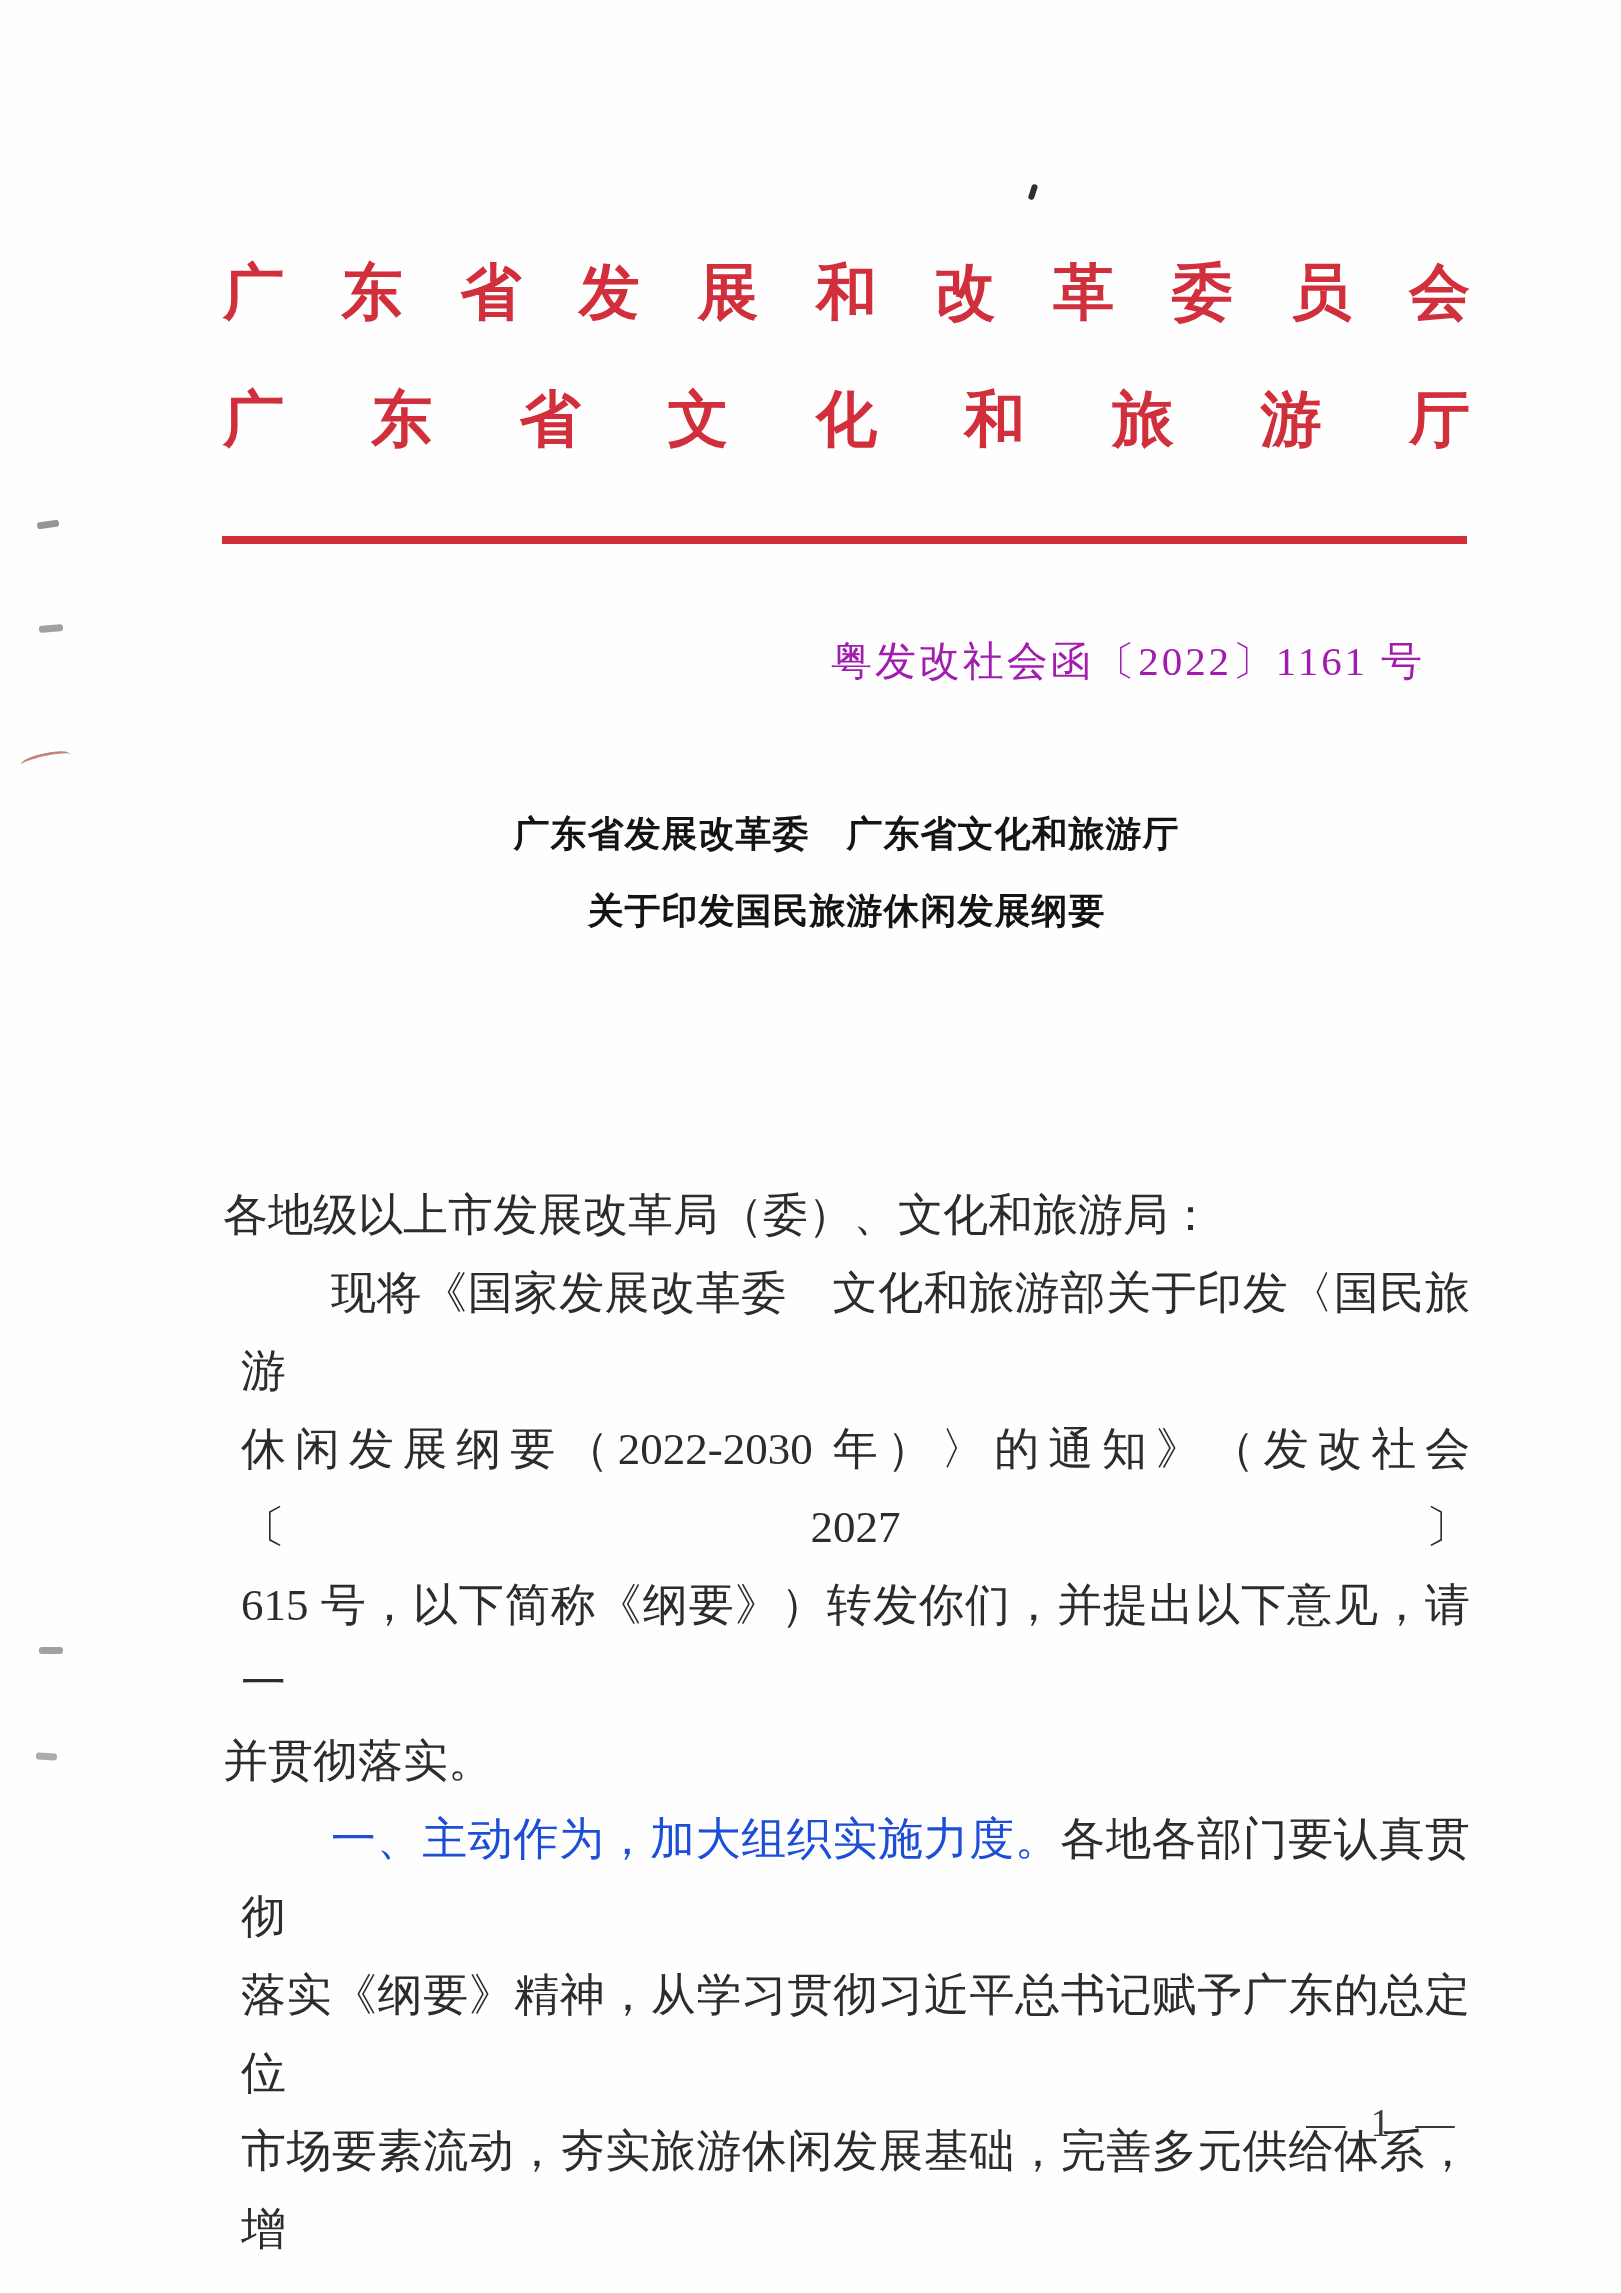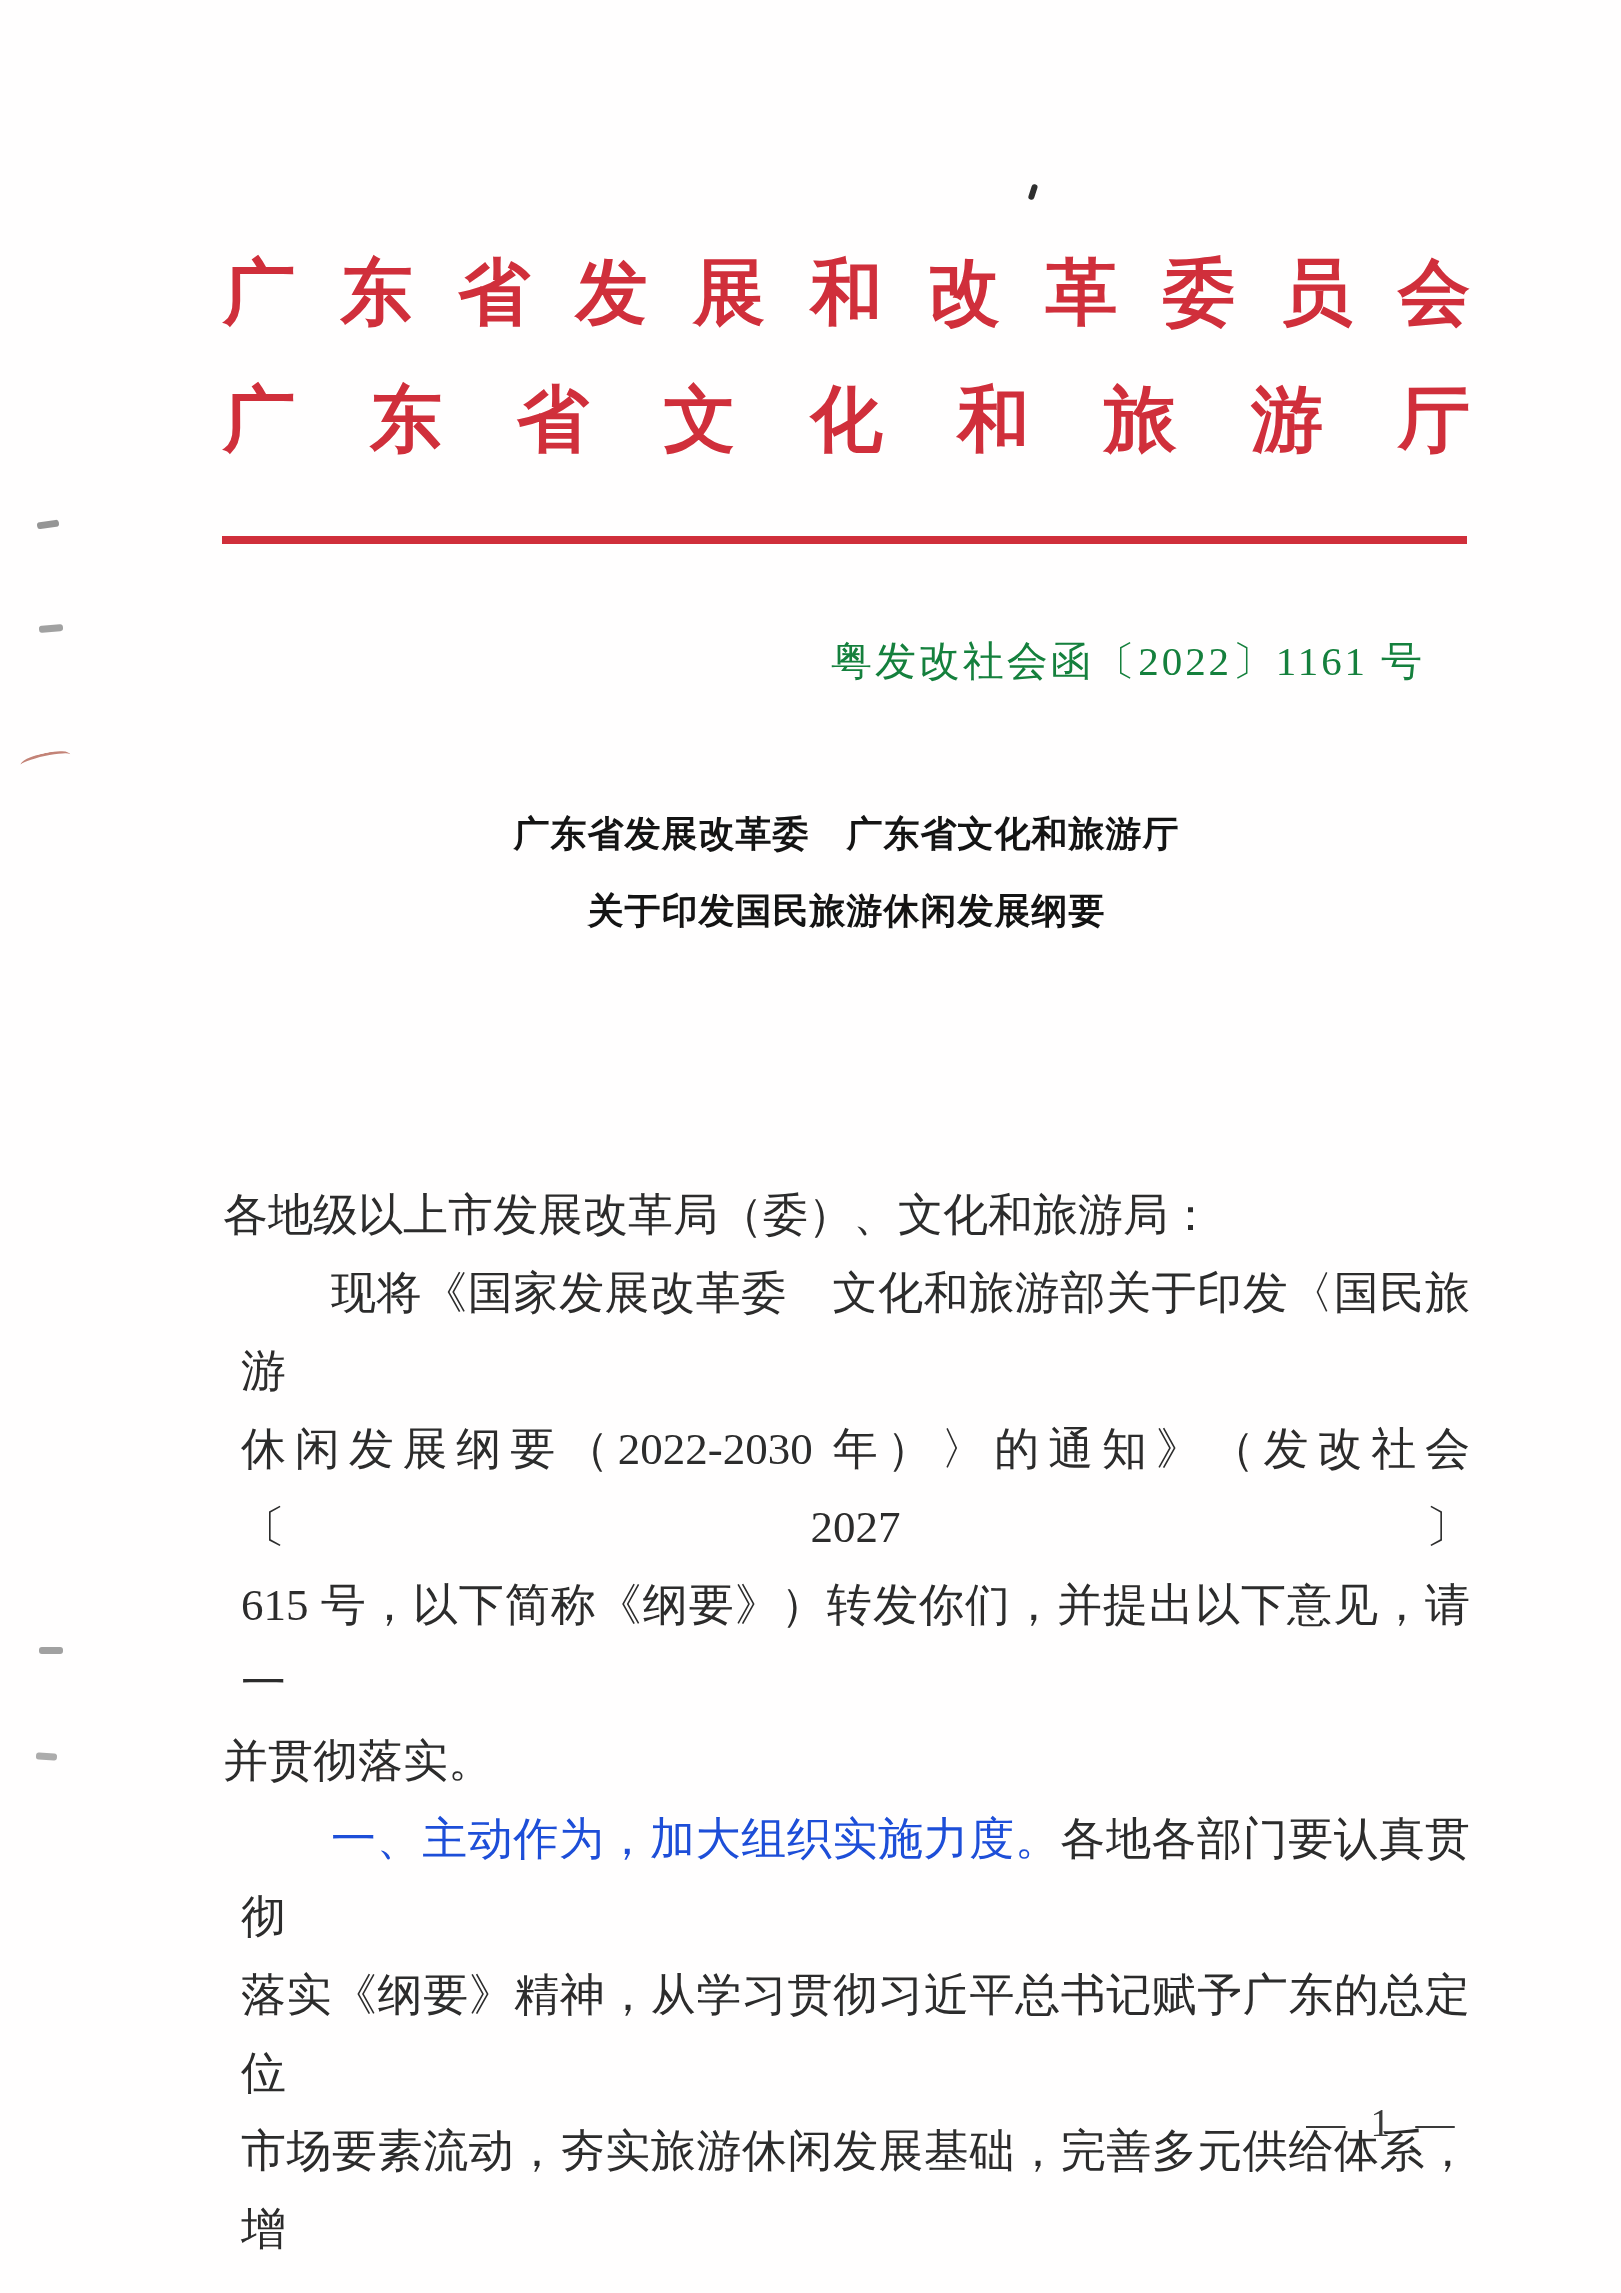--- a/index.html
+++ b/index.html
@@ -11,34 +11,34 @@
     font-family: "Liberation Serif", "DejaVu Serif", serif;
   }
   .page { position: absolute; inset: 0; background: #fffefe; }
 
   
   .gov-header {
     position: absolute; left: 223px; top: 247px; width: 1247px;
     color: var(--accent); font-weight: 700;
   }
   .hline {
-    font-size: 72px; line-height: 92px; white-space: nowrap;
+    font-size: 61px; line-height: 92px; white-space: nowrap;
     text-align: justify; text-align-last: justify;
   }
   .hline1 { margin-bottom: 35px; }
 
   .red-rule {
     position: absolute; left: 222px; top: 536px;
     width: 1245px; height: 7.8px; background: var(--accent);
   }
 
   .doc-number {
     position: absolute; left: 223px; top: 637px; width: 1247px;
     font-size: 41px; line-height: 49px; letter-spacing: 2.9px;
-    color: #15803d; text-align: right; padding-right: 45px;
+    color: #a21caf; text-align: right; padding-right: 45px;
   }
 
   .doc-title {
     position: absolute; left: 223px; top: 796px; width: 1247px;
     text-align: center; font-weight: 700;
     font-size: 36px; line-height: 77px; letter-spacing: 1px;
     color: #141414;
   }
 
   .doc-body {

